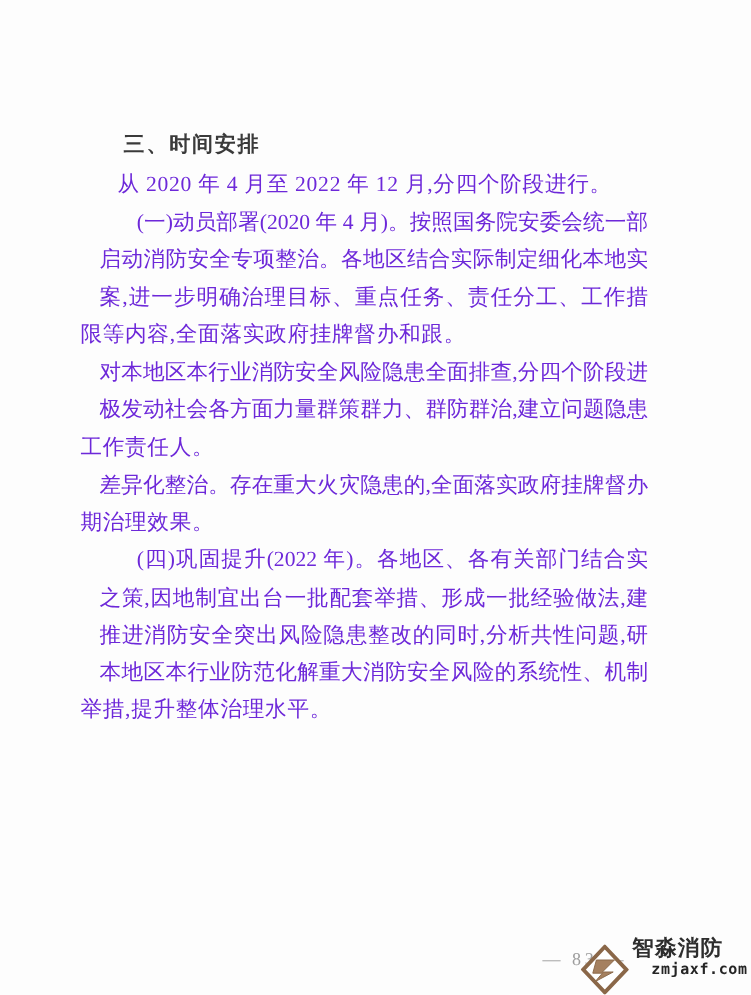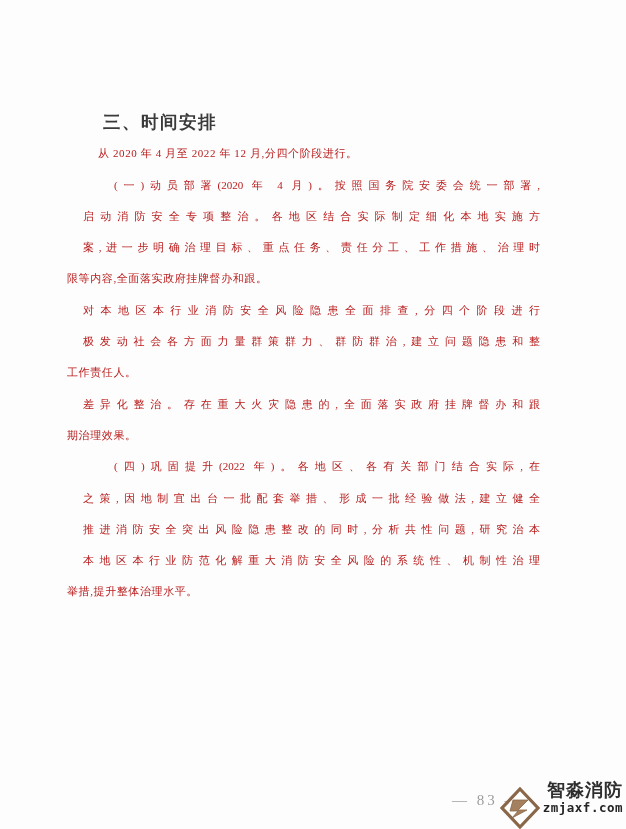--- a/index.html
+++ b/index.html
@@ -11,35 +11,35 @@
     font-family:"Liberation Serif", serif;
   }
   .doc-body {
     position:absolute;
     left:67px; top:107px;
     width:473px;
   }
   .ln {
     height:31.3px;
     line-height:31.3px;
-    font-size:11px;
-    color:#b91c1c;
+    font-size:18px;
+    color:#6d28d9;
     letter-spacing:0.6px;
     overflow:hidden;
   }
   .fill {
     letter-spacing:0;
     text-align:justify;
     -moz-text-align-last:justify;
     text-align-last:justify;
     margin-left:16px;
   }
   .ind { text-indent:31px; }
   .heading {
-    font-family:Liberation Serif, serif;
+    font-family:Liberation Mono, monospace;
     font-weight:bold;
     font-size:17.5px;
     color:#3a3a3a;
     text-indent:36px;
     letter-spacing:1.5px;
   }
   .pagenum {
     position:absolute;
     left:452px; top:792px;
     font-size:15px;
@@ -48,36 +48,37 @@
     z-index:1;
   }
   .watermark {
     position:absolute;
     right:3px; top:780px;
     display:flex;
     align-items:flex-start;
     z-index:2;
   }
   .wm-icon { margin-top:7px; margin-right:3px; }
-  .wm-text { display:flex; flex-direction:column;text-align:right; }
+  .wm-text { display:flex; flex-direction:column; }
   .wm-brand {
     font-family:"Liberation Sans", sans-serif;
     font-weight:bold;
     font-size:18px;
     line-height:21px;
     color:#2e2e2e;
     letter-spacing:1px;
   }
   .wm-domain {
     font-family:"DejaVu Sans Mono", monospace;
     font-weight:bold;
     font-size:12.5px;
     line-height:14px;
     color:#252525;
     letter-spacing:0.5px;
+    margin-left:16px;
   }
 </style>
 </head>
 <body>
 
 <div class="page">
 
   <div class="doc-body">
     <div class="ln heading">三、时间安排</div>
 

